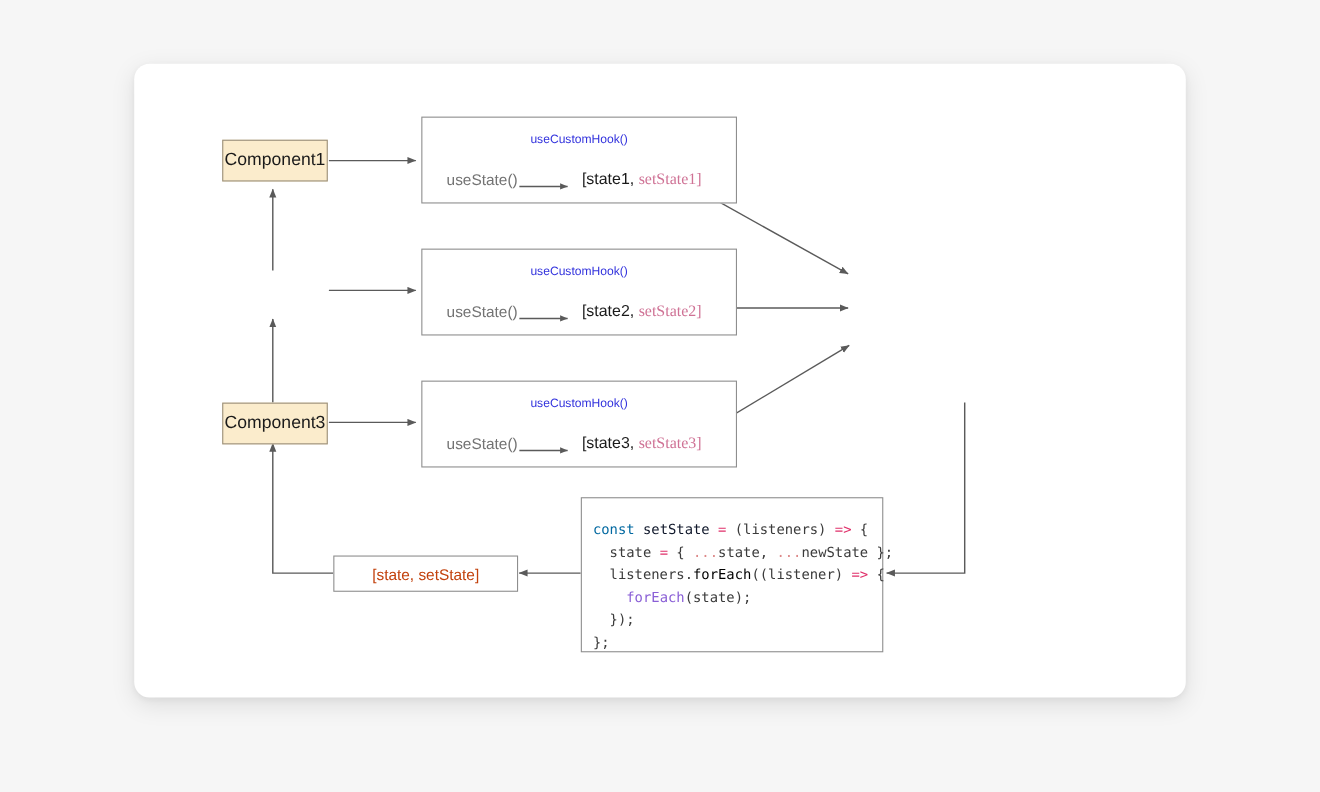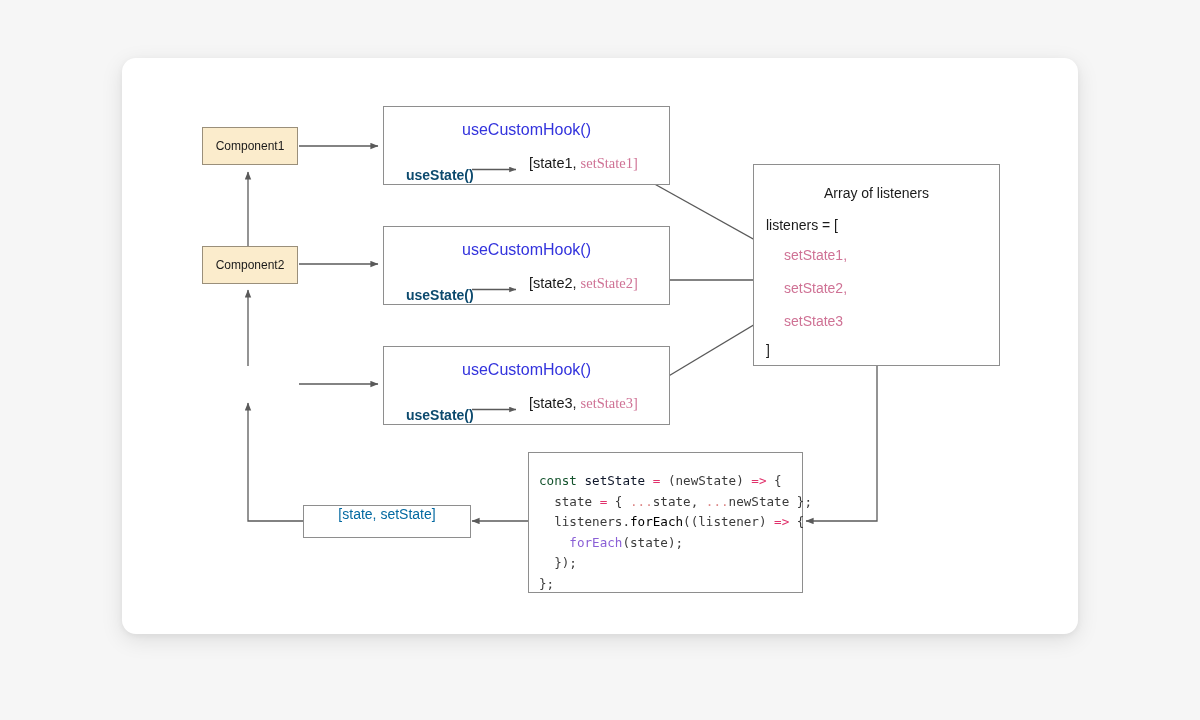--- a/index.html
+++ b/index.html
@@ -41,50 +41,49 @@
     box-sizing: border-box;
     background: #ffffff;
     border: 1.4px solid #8e8e8e;
   }
   .comp-box {
     background: #fbeccc;
     border: 1.4px solid #9a8f7a;
     display: flex;
     align-items: center;
     justify-content: center;
-    font-size: 12px;
+    font-size: 16px;
     color: #1a1a1a;
     text-align: center;
   }
   .hook-box {
     display: block;
   }
   .hook-title {
     position: absolute;
     left: 0;
     right: 0;
     top: 14px;
     text-align: center;
-    font-size: 16px;
+    font-size: 11px;
     color: #3333dd;
   }
   .hook-row {
     position: absolute;
     left: 0;
     right: 0;
     top: 45px;
     height: 26px;
   }
   .use-state {
     position: absolute;
     left: 22px;
-    top: 15px;
-    font-size: 14px;
-    color: #0c4a6e;
-    font-weight: bold;
+    top: 3px;
+    font-size: 14px;
+    color: #737373;
   }
   .state-pair {
     position: absolute;
     left: 145px;
     top: 3px;
     font-size: 14.5px;
     color: #1a1a1a;
     white-space: nowrap;
   }
   .state-pair .setter { color: #cf7295; font-family: Liberation Serif, serif; }
@@ -118,38 +117,38 @@
     white-space: nowrap;
   }
   .listeners-close {
     position: absolute;
     left: 12px;
     font-size: 14px;
     color: #1a1a1a;
   }
   .plain-box {
     display: flex;
-    align-items: flex-start;
+    align-items: center;
     justify-content: center;
     font-size: 14px;
-    color: #0369a1;
+    color: #c2410c;
   }
   .code-box {
     padding: 10px 0 0 0;
   }
   .code-box pre {
     margin: 0;
     padding: 8px 0 0 10px;
     font-family: "DejaVu Sans Mono", "Liberation Mono", monospace;
     font-size: 12.6px;
     line-height: 20.6px;
     color: #3b3b3b;
     white-space: pre;
   }
-  .tok-kw   { color: #14532d; }
+  .tok-kw   { color: #0369a1; }
   .tok-fn   { color: #0f172a; }
   .tok-op   { color: #e0316b; }
   .tok-meth { color: #000000; }
   .tok-var  { color: #8a5fd6; }
   .tok-spread { color: #d88; }
   .tok-plain{ color: #3b3b3b; }
 </style>
 </head>
 <body>
 
@@ -187,24 +186,24 @@
       <path d="M528,521 L472,521" marker-end="url(#ah)"></path>
 
       <path d="M303,521 L248,521 L248,403" marker-end="url(#ah)"></path>
     </g>
   </svg>
 
   <div class="node comp-box" style="left:202px; top:127px; width:96px; height:38px;">
     <span>Component1</span>
   </div>
 
-  <div class="node comp-box" style="left:202px; top:246px; width:96px; height:38px;">
-    <span>Component2</span>
-  </div>
-
+
+  <div class="node comp-box" style="left:202px; top:366px; width:96px; height:38px;">
+    <span>Component3</span>
+  </div>
 
   <div class="node hook-box" style="left:383px; top:106px; width:287px; height:79px;">
     <div class="hook-title">useCustomHook()</div>
     <div class="hook-row">
       <span class="use-state">useState()</span>
       <svg class="inner-arrow" viewBox="0 0 52 9">
         <path d="M0,4.5 L44,4.5" stroke="#5a5a5a" stroke-width="1.3" fill="none" marker-end="url(#ahs)"></path>
       </svg>
       <span class="state-pair"><span>[state1, </span><span class="setter">setState1]</span></span>
     </div>
@@ -225,35 +224,27 @@
     <div class="hook-title">useCustomHook()</div>
     <div class="hook-row">
       <span class="use-state">useState()</span>
       <svg class="inner-arrow" viewBox="0 0 52 9">
         <path d="M0,4.5 L44,4.5" stroke="#5a5a5a" stroke-width="1.3" fill="none" marker-end="url(#ahs)"></path>
       </svg>
       <span class="state-pair"><span>[state3, </span><span class="setter">setState3]</span></span>
     </div>
   </div>
 
-  <div class="node listeners-box" style="left:753px; top:164px; width:247px; height:202px;">
-    <div class="listeners-title">Array of listeners</div>
-    <div class="listeners-decl">listeners = [</div>
-    <div class="listener-item" style="top:82px;">setState1,</div>
-    <div class="listener-item" style="top:115px;">setState2,</div>
-    <div class="listener-item" style="top:148px;">setState3</div>
-    <div class="listeners-close" style="top:177px;">]</div>
-  </div>
 
   <div class="node plain-box" style="left:303px; top:505px; width:168px; height:33px;">
     <span>[state, setState]</span>
   </div>
 
   <div class="node code-box" style="left:528px; top:452px; width:275px; height:141px;">
-    <pre id="code-out"><span class="tok-kw">const </span><span class="tok-fn">setState </span><span class="tok-op">= </span><span class="tok-plain">(newState) </span><span class="tok-op">=&gt; </span><span class="tok-plain">{</span>
+    <pre id="code-out"><span class="tok-kw">const </span><span class="tok-fn">setState </span><span class="tok-op">= </span><span class="tok-plain">(listeners) </span><span class="tok-op">=&gt; </span><span class="tok-plain">{</span>
 <span class="tok-plain">  state </span><span class="tok-op">= </span><span class="tok-plain">{ </span><span class="tok-spread">...</span><span class="tok-plain">state, </span><span class="tok-spread">...</span><span class="tok-plain">newState };</span>
 <span class="tok-plain">  listeners.</span><span class="tok-meth">forEach</span><span class="tok-plain">((listener) </span><span class="tok-op">=&gt; </span><span class="tok-plain">{</span>
 <span class="tok-plain">    </span><span class="tok-var">forEach</span><span class="tok-plain">(state);</span>
 <span class="tok-plain">  });</span>
 <span class="tok-plain">};</span></pre>
   </div>
 
 </div>
 
 </body></html>

